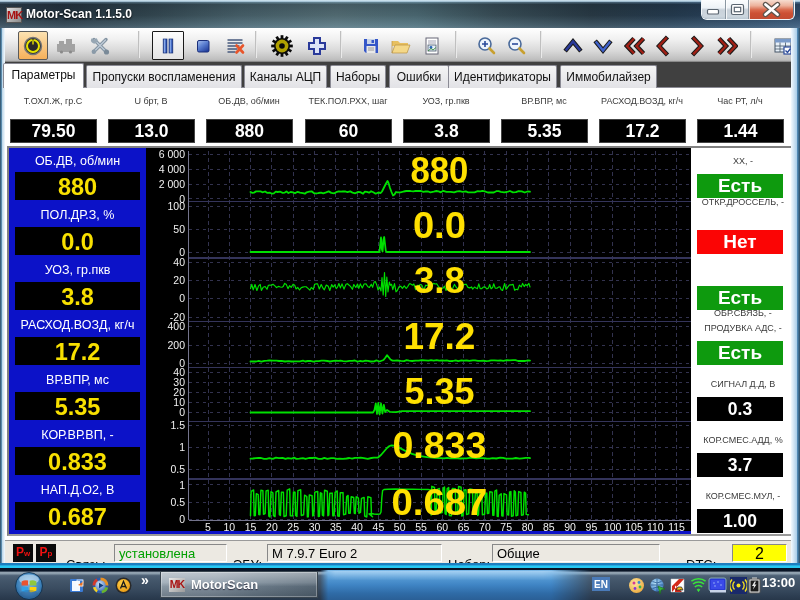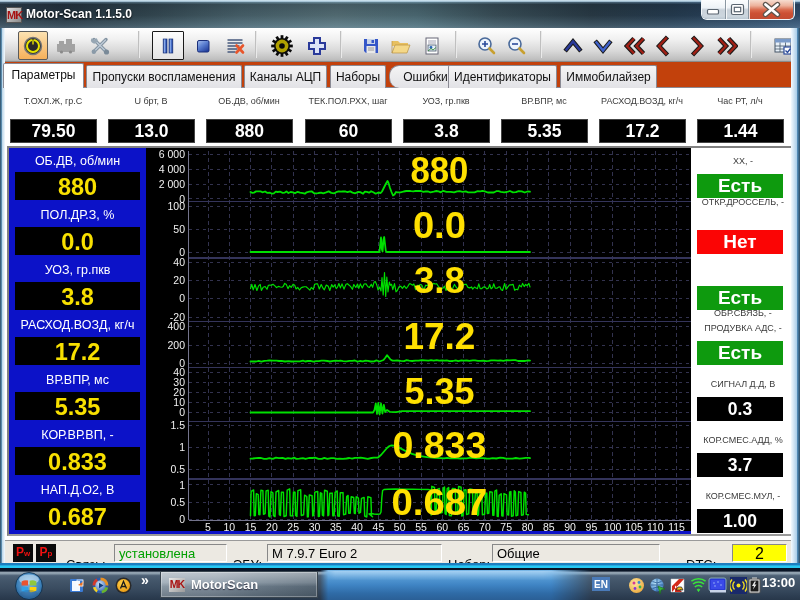--- a/index.html
+++ b/index.html
@@ -24,21 +24,21 @@
 
 #toolbar { left:0; top:28px; width:800px; height:34px;
   background:linear-gradient(180deg,#ffffff 0%,#f0f0f0 35%,#d8d8d8 70%,#bfbfbf 95%,#b0b0b0 100%);
   border-bottom:1px solid #8a8a8a; }
 .tsep { position:absolute; top:3px; width:2px; height:27px; background:linear-gradient(90deg,#aaa,#fff); }
 .tbtn { position:absolute; top:3px; width:30px; height:29px; display:flex; align-items:center; justify-content:center; }
 .tbtn.active { background:linear-gradient(180deg,#fce2b2,#f5b05a); border:1px solid #5a5a5a; border-radius:2px; }
 .tbtn.sel { width:32px; background:linear-gradient(180deg,#fcfcfc,#e4e4e4); border:1.5px solid #1a1a1a; border-radius:1px; }
 
 
-#tabrow { left:0; top:62px; width:800px; height:26px; background:#c2410c; }
+#tabrow { left:0; top:62px; width:800px; height:26px; background:#404040; }
 .tab { position:absolute; top:3px; height:23px; background:linear-gradient(180deg,#f4f4f4,#e2e2e6);
   border:1px solid #8a8a94; border-bottom:none; border-radius:2px 2px 0 0;
   font-size:12px; color:#111; text-align:center; padding-top:4px; }
 .tab.on { top:1px; height:25px; background:#fff; z-index:5; font-size:12px; }
 #tabrow .base { position:absolute; left:0; top:25px; width:800px; height:1px; background:#8a8a94; }
 
 
 #page { left:0; top:88px; width:800px; height:58px; background:#fff; }
 .hlbl { position:absolute; top:8px; width:86px; text-align:center; font-size:9px; color:#3a3a3a; }
 .hbox { position:absolute; top:31px; width:87px; height:23.5px; background:#000; border:1px solid #444;
@@ -308,21 +308,21 @@
         </svg>
       </div>
 </div>
 
 <div id="tabrow" class="abs">
   <div class="base"></div>
   <div class="tab on" style="left:3px;width:81px;">Параметры</div>
   <div class="tab" style="left:86px;width:156px;">Пропуски воспламенения</div>
   <div class="tab" style="left:244px;width:83px;">Каналы АЦП</div>
   <div class="tab" style="left:330px;width:56px;">Наборы</div>
-  <div class="tab" style="left:389px;width:73px;border-radius:10px;">Ошибки</div>
+  <div class="tab" style="left:389px;width:60px;">Ошибки</div>
   <div class="tab" style="left:448px;width:109px;">Идентификаторы</div>
   <div class="tab" style="left:560px;width:97px;">Иммобилайзер</div>
 </div>
 
 <div id="page" class="abs">
 <div class="hlbl" style="left:10px;">Т.ОХЛ.Ж, гр.С</div>
 <div class="hbox" style="left:10px;">79.50</div>
 <div class="hlbl" style="left:108px;">U брт, В</div>
 <div class="hbox" style="left:108px;">13.0</div>
 <div class="hlbl" style="left:206px;">ОБ.ДВ, об/мин</div>

